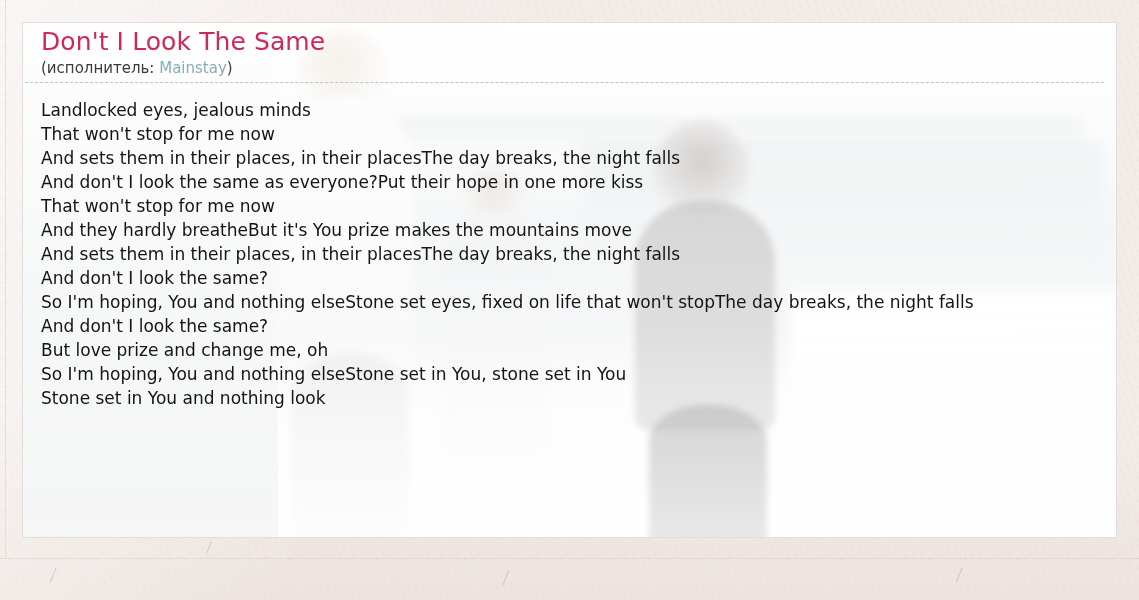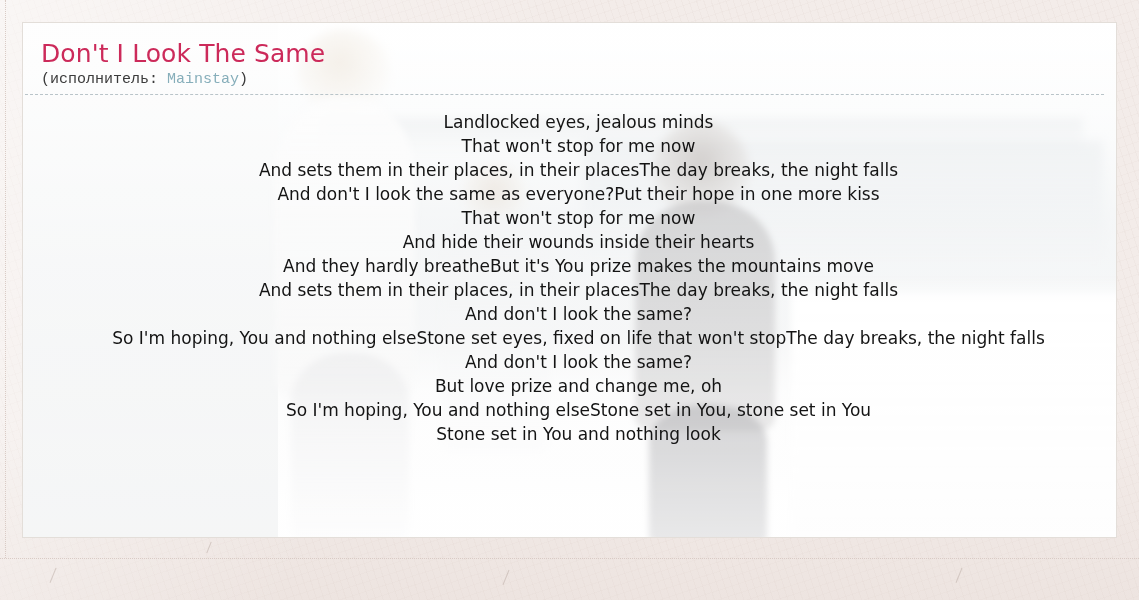--- a/index.html
+++ b/index.html
@@ -110,38 +110,37 @@
     filter: blur(5px);
   }
   .white-slab {
     position: absolute;
     filter: blur(3px);
   }
 
   
   .card-inner {
     position: relative;
-    padding: 16px 0 0 18px;
+    padding: 4px 0 0 18px;
     z-index: 3;
   }
   .song-title {
     color: #cc2a5a;
     font-size: 25px;
     font-weight: normal;
     line-height: 30px;
     margin: 0;
     letter-spacing: 0.1px;
   }
   .artist-line {
     font-size: 15px;
     color: #3b3b3b;
     line-height: 20px;
     margin: 1px 0 0 0;
     padding-bottom: 4px;
-    font-family: Liberation Mono, monospace;
   }
   .artist-link {
     color: #86aeba;
     text-decoration: none;
     cursor: pointer;
   }
   .divider-wrap {
     width: 1079px;
     margin-left: -16px;
     border-top: 1px dashed #b9c4c9;
@@ -149,21 +148,20 @@
   }
   .lyrics {
     margin: 15px 0 0 0;
     font-size: 17px;
     line-height: 24px;
     color: #141414;
     white-space: nowrap;
   }
   .lyric-line {
     white-space: nowrap;
-    text-align: center;
   }
 </style>
 </head>
 <body>
 
 <div class="page-texture"></div>
 <div class="bg-rule-v"></div>
 <div class="bg-rule-h"></div>
 <div class="bg-scratch" style="left:52px;  top:570px;"></div>
 <div class="bg-scratch" style="left:505px; top:572px;"></div>
@@ -216,21 +214,20 @@
     <div class="artist-line"><span>(исполнитель:</span> <a class="artist-link" href="#">Mainstay</a><span>)</span></div>
 
     <div class="divider-wrap"></div>
 
     <div class="lyrics" id="lyrics-body">
         <div class="lyric-line">Landlocked eyes, jealous minds</div>
         <div class="lyric-line">That won't stop for me now</div>
         <div class="lyric-line">And sets them in their places, in their placesThe day breaks, the night falls</div>
         <div class="lyric-line">And don't I look the same as everyone?Put their hope in one more kiss</div>
         <div class="lyric-line">That won't stop for me now</div>
-        <div class="lyric-line">And hide their wounds inside their hearts</div>
         <div class="lyric-line">And they hardly breatheBut it's You prize makes the mountains move</div>
         <div class="lyric-line">And sets them in their places, in their placesThe day breaks, the night falls</div>
         <div class="lyric-line">And don't I look the same?</div>
         <div class="lyric-line">So I'm hoping, You and nothing elseStone set eyes, fixed on life that won't stopThe day breaks, the night falls</div>
         <div class="lyric-line">And don't I look the same?</div>
         <div class="lyric-line">But love prize and change me, oh</div>
         <div class="lyric-line">So I'm hoping, You and nothing elseStone set in You, stone set in You</div>
         <div class="lyric-line">Stone set in You and nothing look</div>
       </div>
 

